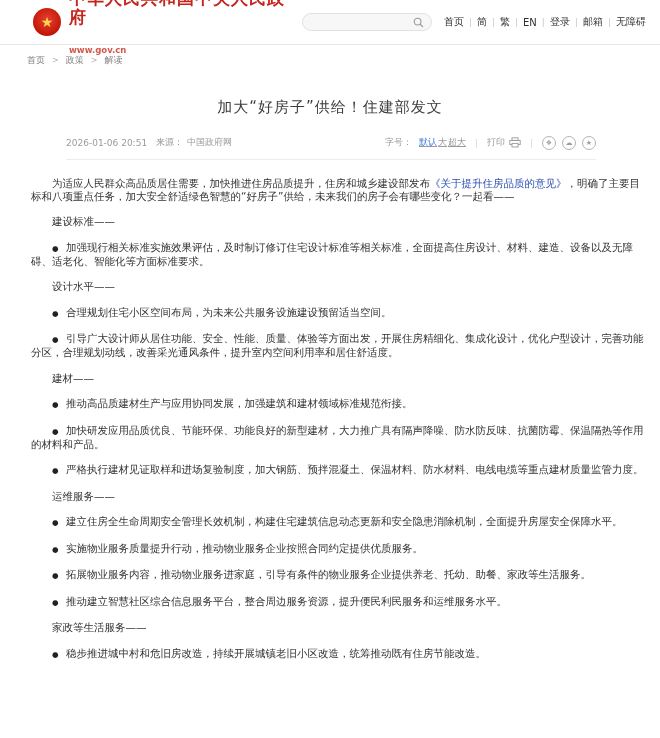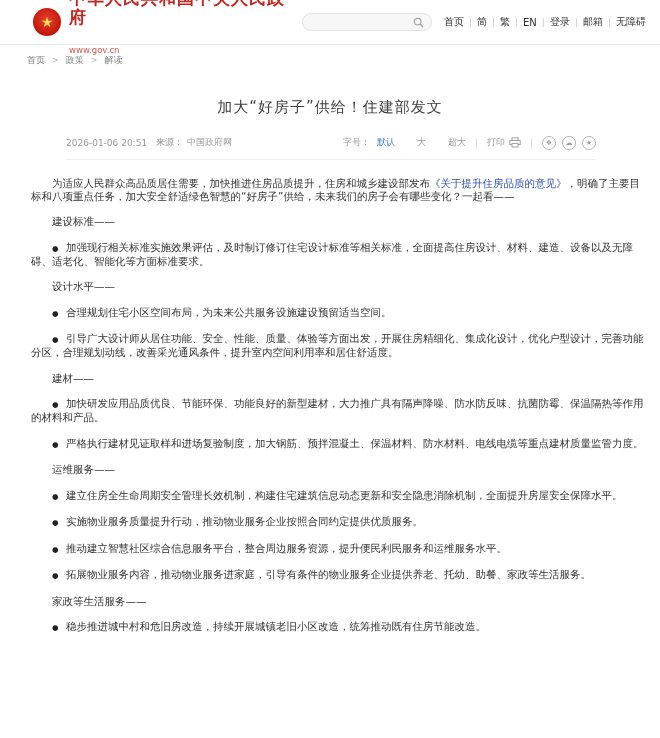--- a/index.html
+++ b/index.html
@@ -16,21 +16,21 @@
   }
   .logo{ display:flex; align-items:center; gap:8px; cursor:pointer; }
   .emblem{
     width:28px; height:28px; border-radius:50%;
     background:radial-gradient(circle at 50% 42%, #e6402f 0%, #c21708 70%, #9e0f04 100%);
     color:#ffd threshold;
     color:#ffd94f; display:flex; align-items:center; justify-content:center;
     font-size:14px; line-height:1; flex:0 0 auto;
   }
   .logo-text .site-title{ font-size:17px; font-weight:bold; color:#c5241d; letter-spacing:1px; line-height:1.1; }
-  .logo-text .site-url{ font-size:8.5px; color:#d4564d; margin-top:19px; }
+  .logo-text .site-url{ font-size:8.5px; color:#d4564d; margin-top:19px;font-weight:bold; }
   .header-right{ display:flex; align-items:center; gap:12px; }
   .searchbox{
     width:130px; height:18px; border:1px solid #e2e2e2; background:#f7f7f7;
     border-radius:9px; display:flex; align-items:center; padding:0 7px; gap:4px;
   }
   .searchbox input{
     border:none; background:transparent; outline:none; flex:1; min-width:0;
     font-size:9px; color:#555; font-family:inherit;
   }
   .top-nav{ display:flex; align-items:center; gap:5px; font-size:10px; color:#2f2f2f; white-space:nowrap; }
@@ -122,21 +122,21 @@
   <h1 class="article-title">加大“好房子”供给！住建部发文</h1>
 
   <div class="meta">
     <div class="meta-left">
       <span>2026-01-06 20:51</span>
       <span>来源：</span>
       <span style="margin-left:-5px;">中国政府网</span>
     </div>
     <div class="meta-right">
       <span>字号：</span>
-      <span id="fs-options" style="display:inline-flex;gap:22px;">
+      <span id="fs-options" style="display:inline-flex;gap:1px;text-decoration:underline;">
           <span class="fs-opt selected">默认</span>
           <span class="fs-opt">大</span>
           <span class="fs-opt">超大</span>
         </span>
       <span class="msep">|</span>
       <span class="print-wrap">
         <span>打印</span>
         <span>
           <svg width="12" height="11" viewBox="0 0 12 11">
             <rect x="3" y="0.8" width="6" height="2.6" fill="none" stroke="#9a9a9a" stroke-width="0.9"></rect>
@@ -155,23 +155,24 @@
   </div>
 
   <div class="article-body" id="article-body">
       <p class="para">为适应人民群众高品质居住需要，加快推进住房品质提升，住房和城乡建设部发布<a class="inline-link">《关于提升住房品质的意见》</a>，明确了主要目标和八项重点任务，加大安全舒适绿色智慧的“好房子”供给，未来我们的房子会有哪些变化？一起看——</p>
       <p class="sec-heading">建设标准——</p>
       <p class="bullet"><span class="dot">●</span> 加强现行相关标准实施效果评估，及时制订修订住宅设计标准等相关标准，全面提高住房设计、材料、建造、设备以及无障碍、适老化、智能化等方面标准要求。</p>
       <p class="sec-heading">设计水平——</p>
       <p class="bullet"><span class="dot">●</span> 合理规划住宅小区空间布局，为未来公共服务设施建设预留适当空间。</p>
       <p class="bullet"><span class="dot">●</span> 引导广大设计师从居住功能、安全、性能、质量、体验等方面出发，开展住房精细化、集成化设计，优化户型设计，完善功能分区，合理规划动线，改善采光通风条件，提升室内空间利用率和居住舒适度。</p>
       <p class="sec-heading">建材——</p>
+      <p class="bullet"><span class="dot">●</span> 推动高品质建材生产与应用协同发展，加强建筑和建材领域标准规范衔接。</p>
       <p class="bullet"><span class="dot">●</span> 加快研发应用品质优良、节能环保、功能良好的新型建材，大力推广具有隔声降噪、防水防反味、抗菌防霉、保温隔热等作用的材料和产品。</p>
       <p class="bullet"><span class="dot">●</span> 严格执行建材见证取样和进场复验制度，加大钢筋、预拌混凝土、保温材料、防水材料、电线电缆等重点建材质量监管力度。</p>
       <p class="sec-heading">运维服务——</p>
       <p class="bullet"><span class="dot">●</span> 建立住房全生命周期安全管理长效机制，构建住宅建筑信息动态更新和安全隐患消除机制，全面提升房屋安全保障水平。</p>
       <p class="bullet"><span class="dot">●</span> 实施物业服务质量提升行动，推动物业服务企业按照合同约定提供优质服务。</p>
+      <p class="bullet"><span class="dot">●</span> 拓展物业服务内容，推动物业服务进家庭，引导有条件的物业服务企业提供养老、托幼、助餐、家政等生活服务。</p>
       <p class="bullet"><span class="dot">●</span> 推动建立智慧社区综合信息服务平台，整合周边服务资源，提升便民利民服务和运维服务水平。</p>
-      <p class="bullet"><span class="dot">●</span> 拓展物业服务内容，推动物业服务进家庭，引导有条件的物业服务企业提供养老、托幼、助餐、家政等生活服务。</p>
       <p class="sec-heading">家政等生活服务——</p>
       <p class="bullet"><span class="dot">●</span> 稳步推进城中村和危旧房改造，持续开展城镇老旧小区改造，统筹推动既有住房节能改造。</p>
     </div>
 </main>
 
 </body></html>

